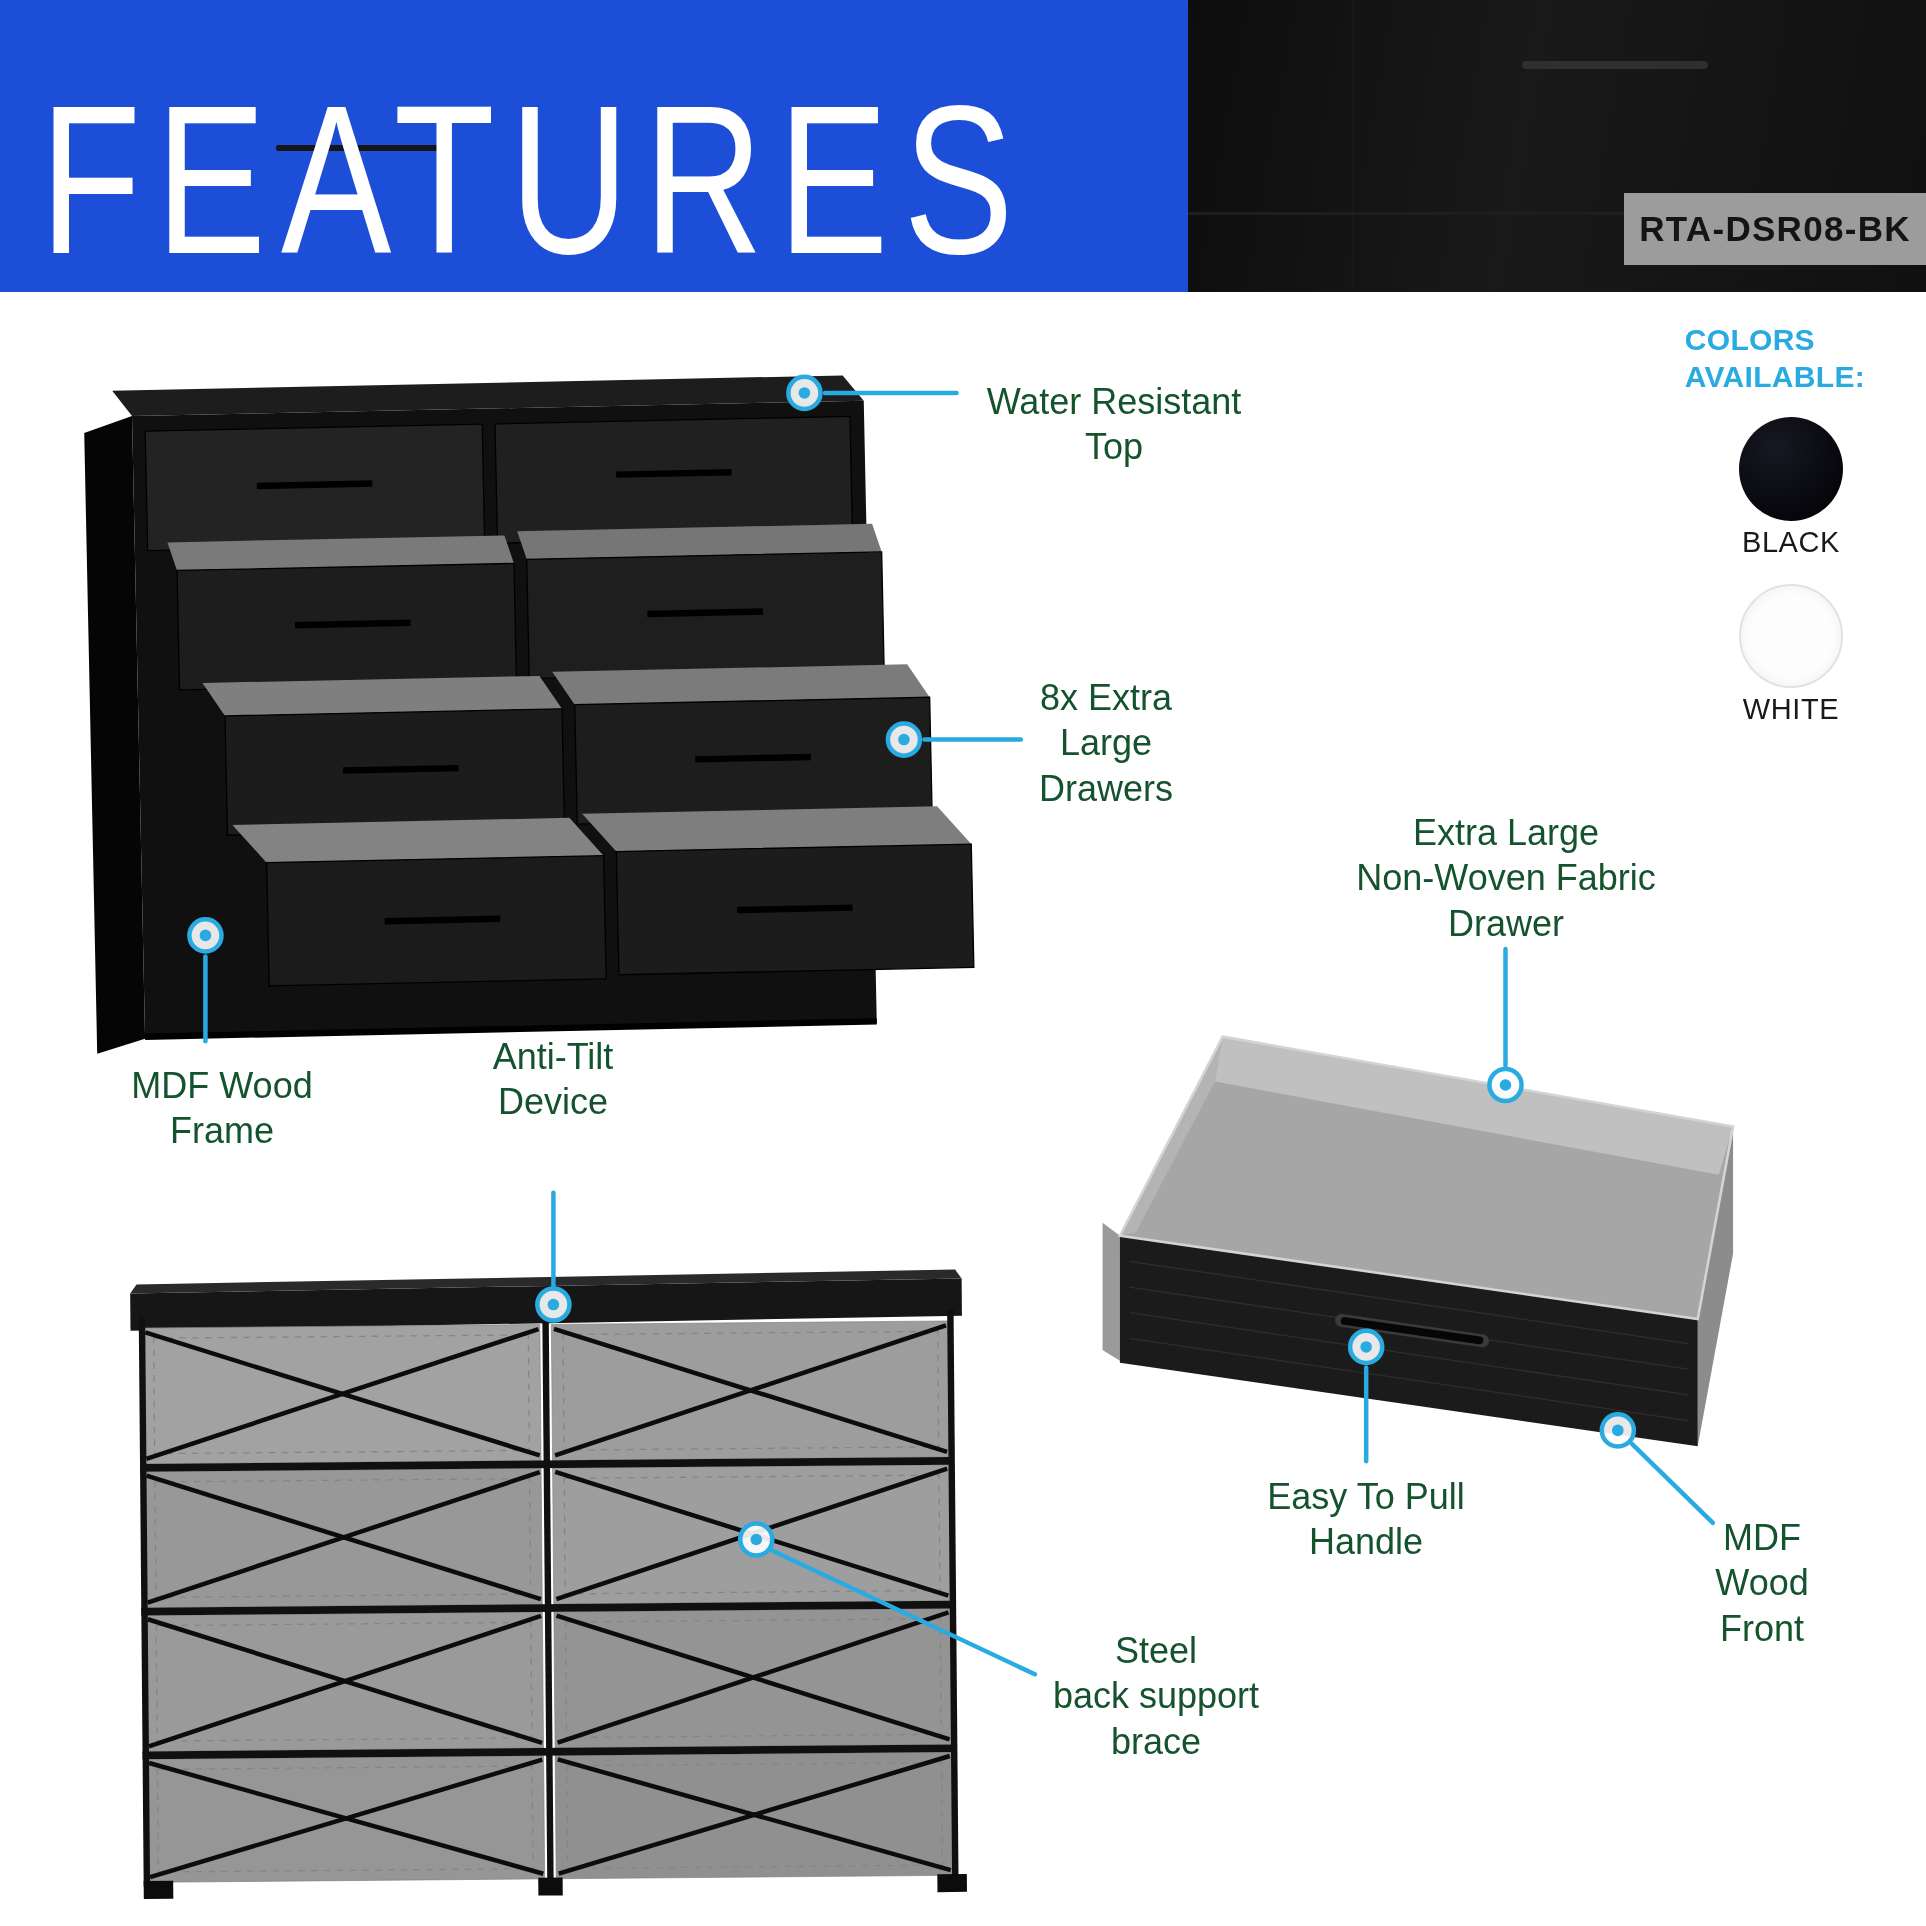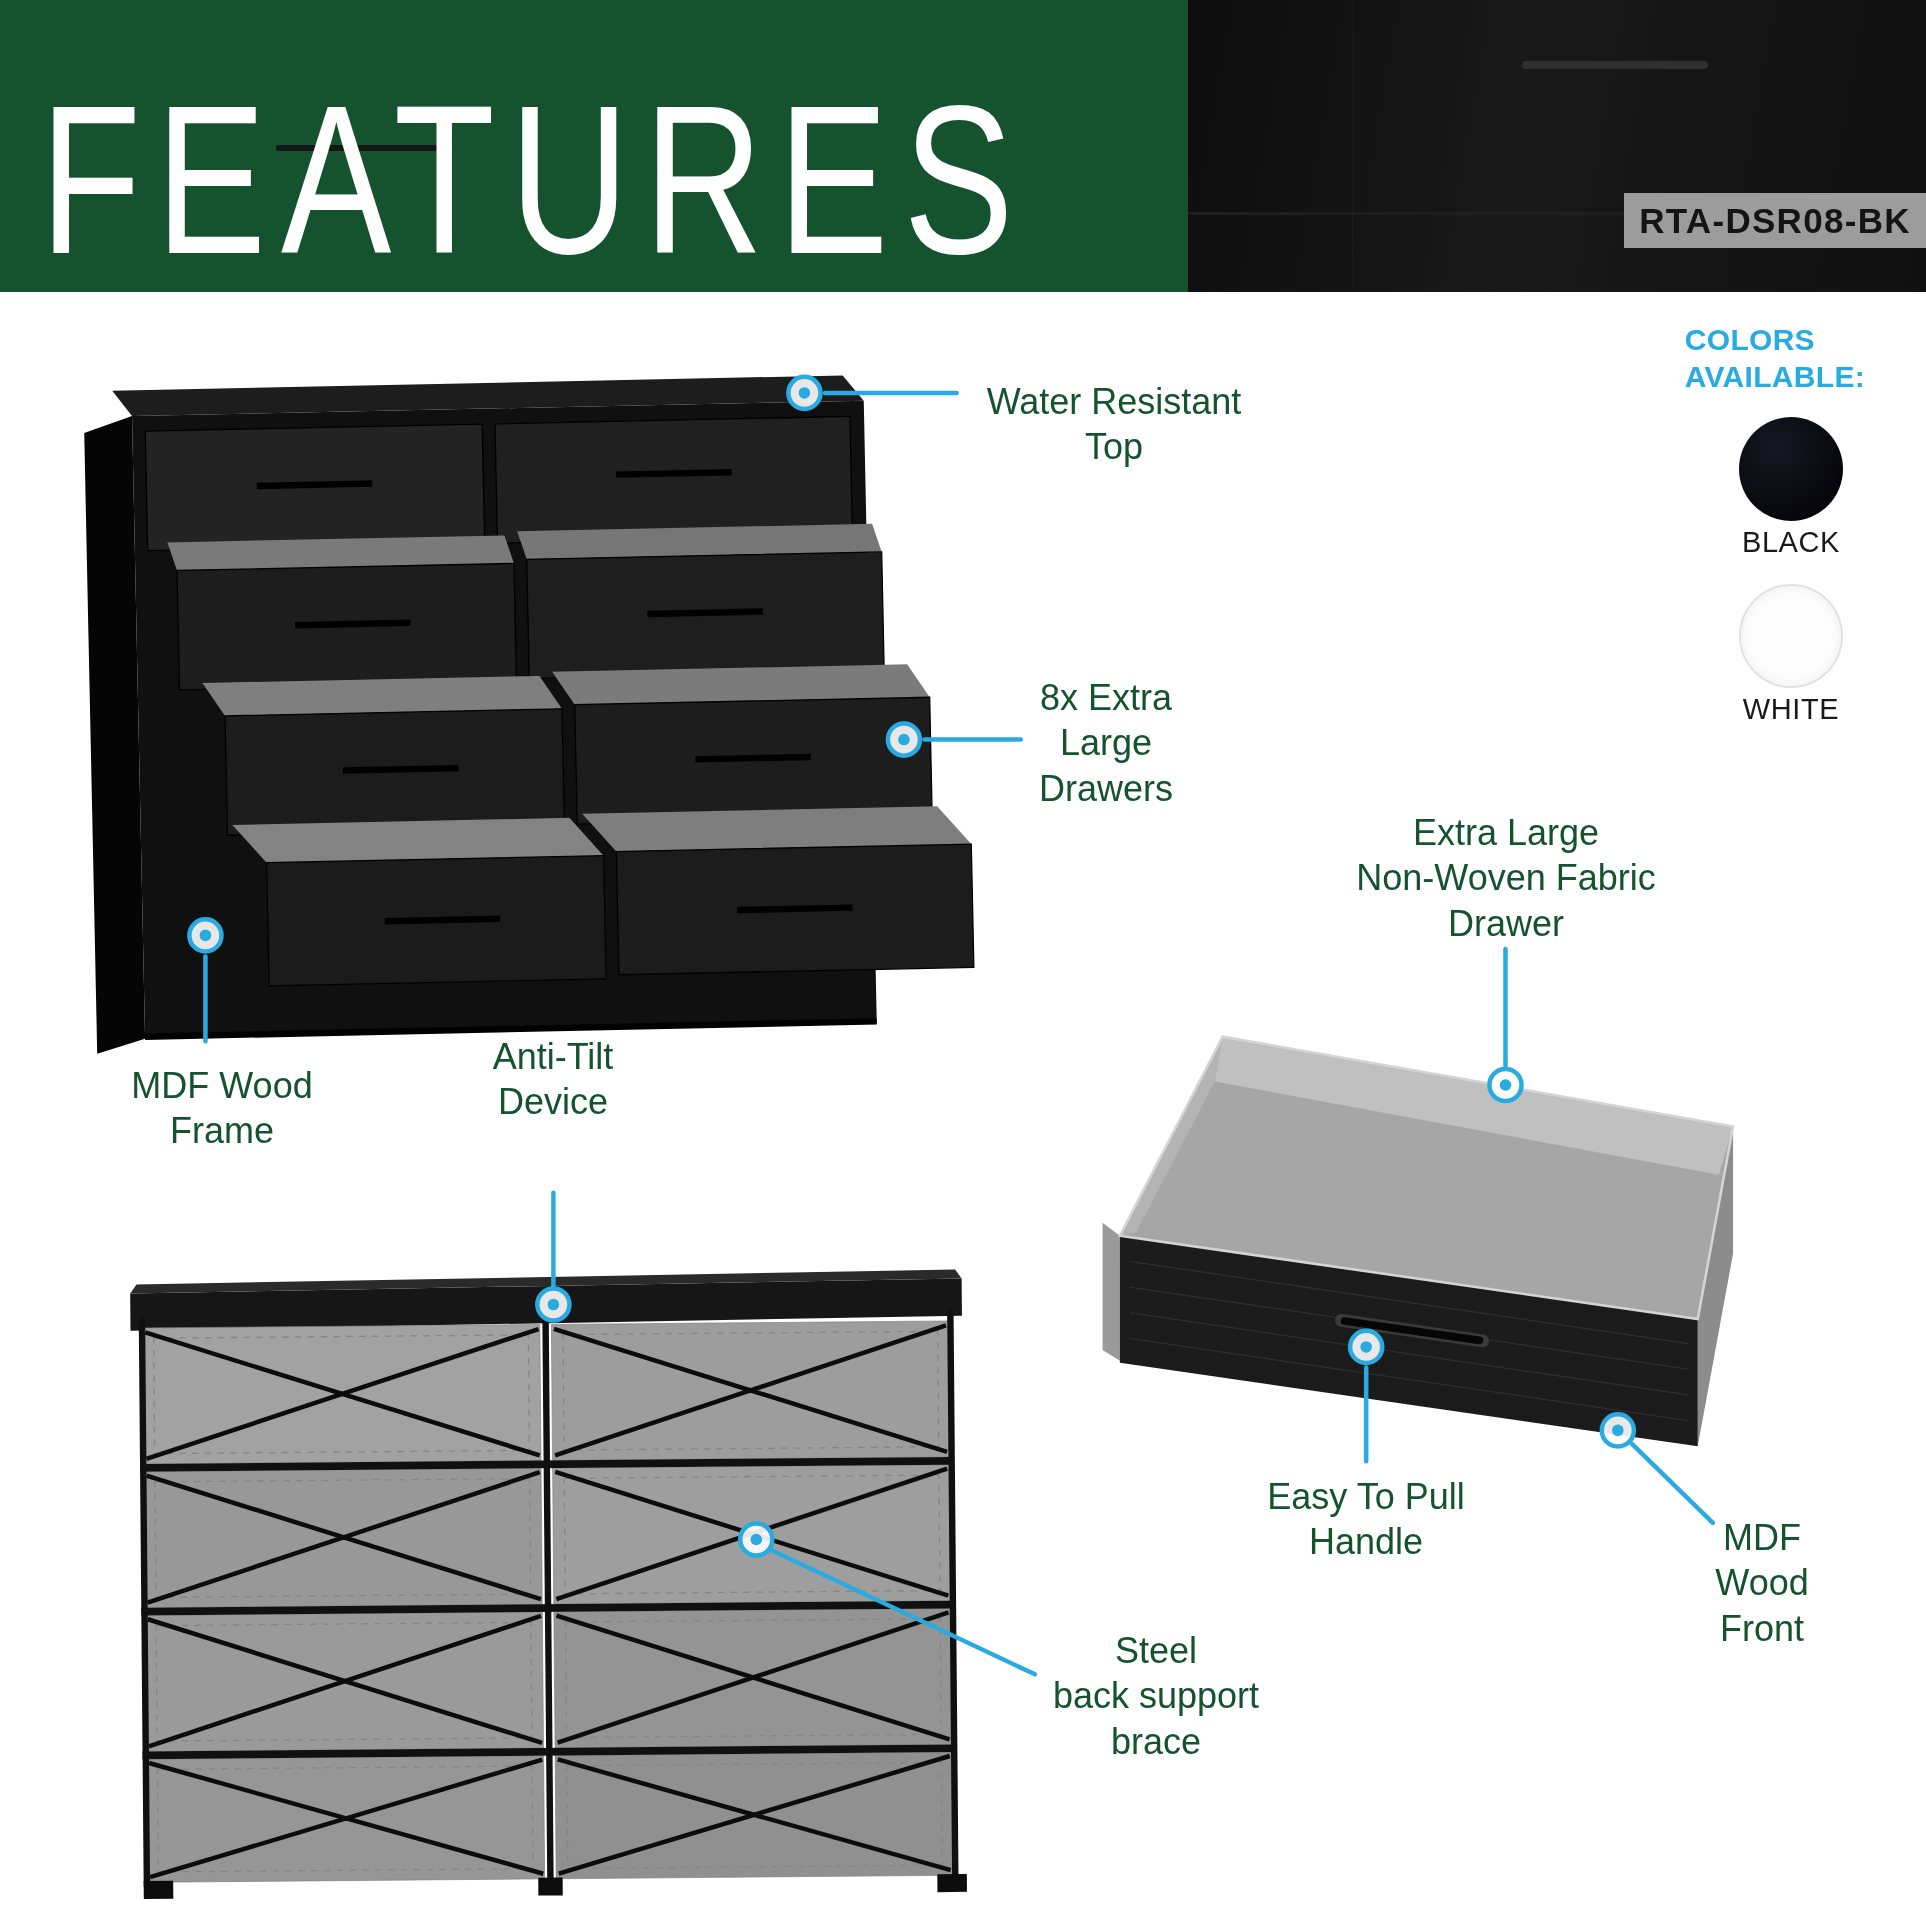--- a/index.html
+++ b/index.html
@@ -1,33 +1,33 @@
 <!DOCTYPE html>
 <html style="font-size:10.3px"><head>
 <meta charset="utf-8">
 <style>
   html,body{margin:0;padding:0;background:#ffffff;}
   .canvas{
     position:relative;width:1926px;height:1926px;background:#ffffff;overflow:hidden;
     font-family:"Liberation Sans",sans-serif;color:#1d1d1f;
   }
   
-  .header{position:absolute;left:0;top:0;width:1926px;height:292px;background:#14532d;}
+  .header{position:absolute;left:0;top:0;width:1926px;height:292px;background:#1d4ed8;}
   .header-photo{position:absolute;right:0;top:0;width:738px;height:292px;
     background:linear-gradient(100deg,#0d0d0d 0%,#191919 45%,#101010 100%);}
   .photo-handle{position:absolute;left:334px;top:61px;width:186px;height:7.7px;background:#2f2f2f;border-radius:3.9px;}
   .photo-seam{position:absolute;left:0;top:212px;width:738px;height:2.6px;background:#1e1e1e;}
   .photo-edge{position:absolute;left:164px;top:0;width:1.9px;height:292px;background:#181818;}
   .header-handle-left{position:absolute;left:276px;top:145px;width:173px;height:5.8px;background:#161616;border-radius:2.6px;}
   .header-title{
     position:absolute;left:40px;top:74px;color:#ffffff;font-weight:300;font-size:212px;line-height:1;
     letter-spacing:19px;transform:scaleX(0.78);transform-origin:left top;white-space:nowrap;
   }
   .model-badge{
-    position:absolute;right:0;top:193px;width:302px;height:55px;background:#9c9c9c;color:#141414;
+    position:absolute;right:0;top:193px;width:302px;height:72px;background:#9c9c9c;color:#141414;
     font-weight:700;font-size:35px;letter-spacing:1.3px;display:flex;align-items:center;justify-content:center;
   }
   
   .callout-label{
     position:absolute;transform:translateX(-50%);text-align:center;font-size:36px;line-height:1.26;
     color:#14532d;white-space:pre-line;
   }
   
   .colors-heading{
     position:absolute;right:61px;top:322px;font-weight:700;font-size:30px;line-height:1.22;

